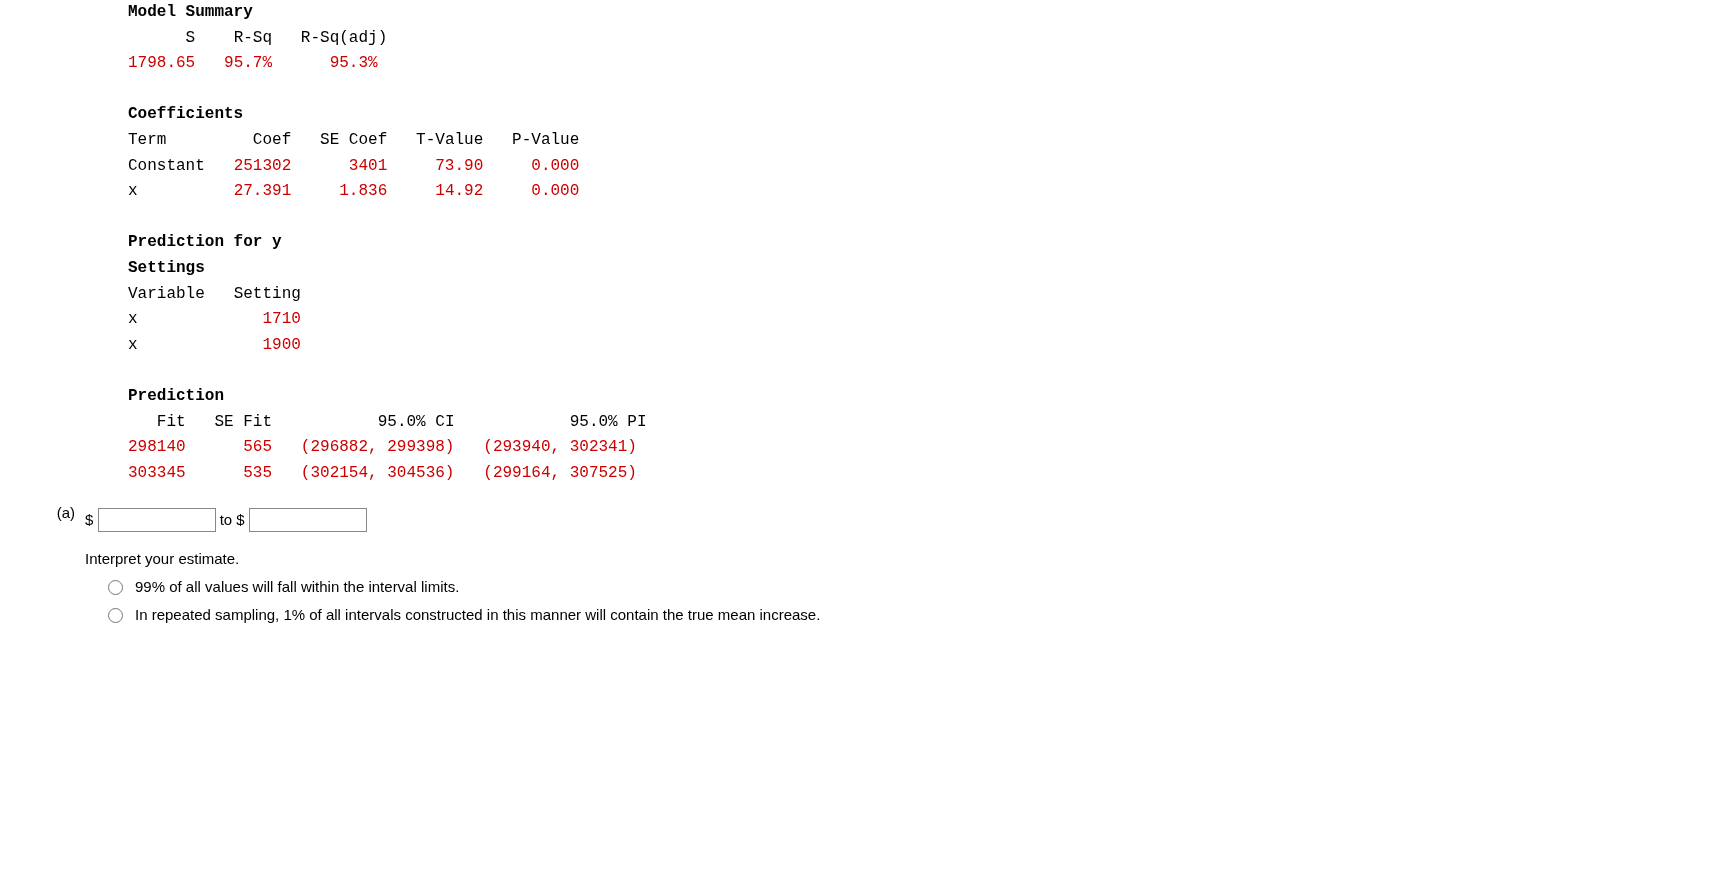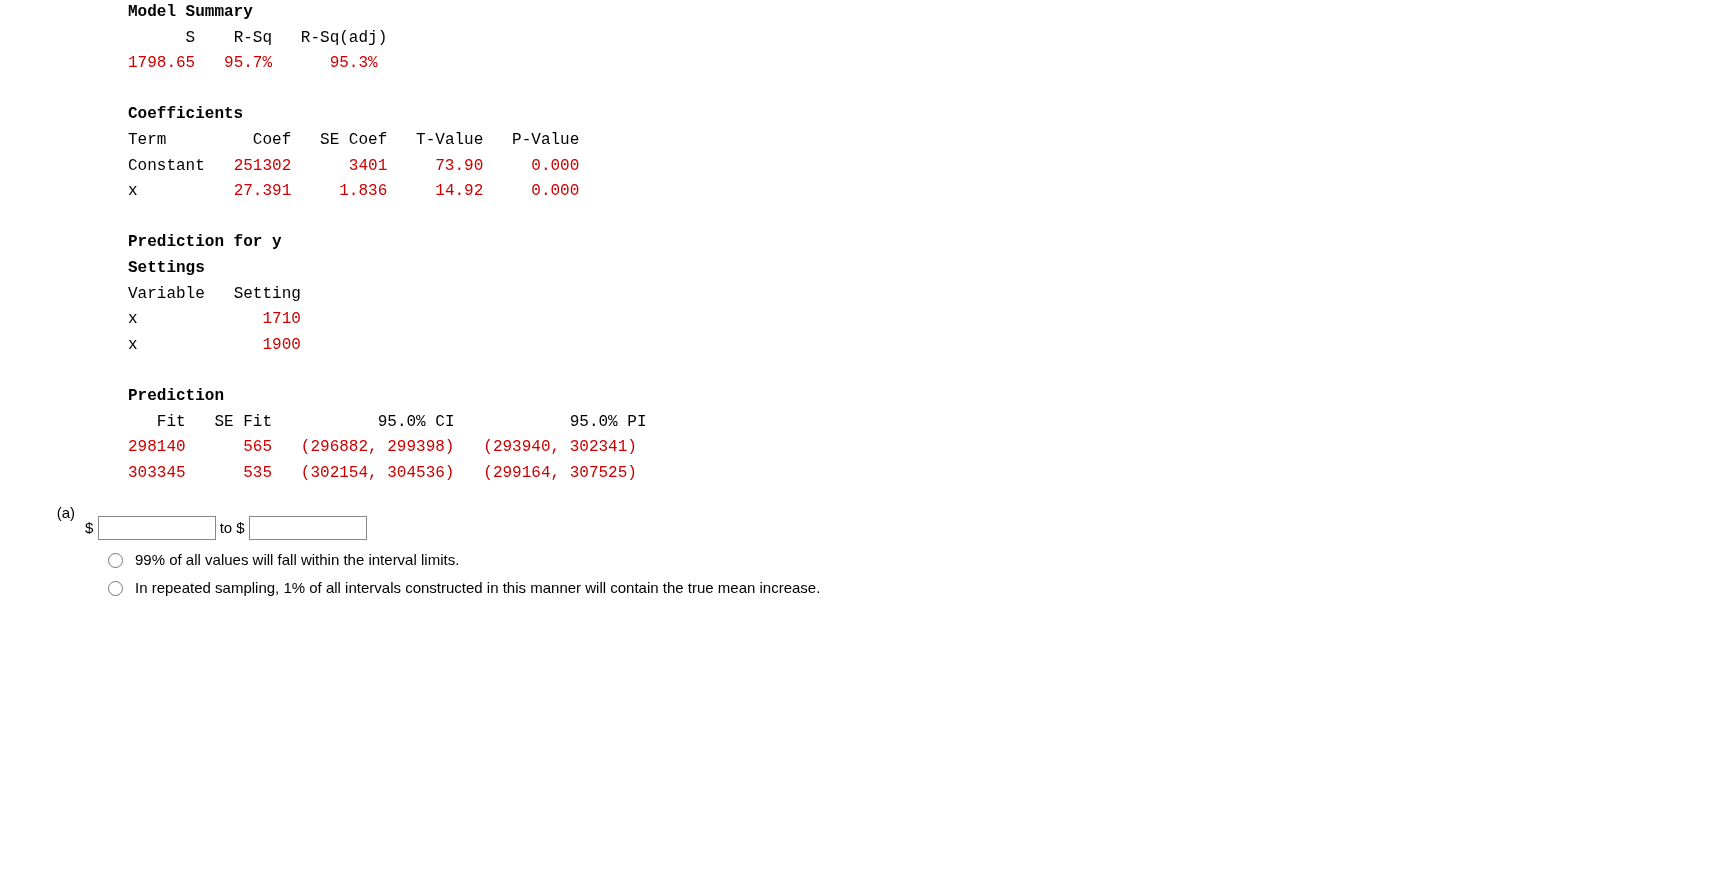--- a/index.html
+++ b/index.html
@@ -43,21 +43,21 @@
     text-align: right;
     padding-right: 10px;
   }
   .qbody {
     flex: 1;
   }
   .qtext {
     line-height: 1.4;
   }
   .ansline {
-    margin-top: 12px;
+    margin-top: 4px;
   }
   .ansline input[type="text"] {
     width: 110px;
     height: 20px;
     border: 1px solid #888;
     font-family: inherit;
     font-size: 14px;
     padding: 1px 3px;
     vertical-align: baseline;
   }
@@ -105,20 +105,21 @@
 
   <div class="qrow">
     <div class="qlabel">(a)</div>
     <div class="qbody">
       <div class="ansline">
         <span>$</span>
         <input type="text" style="">
         <span> to $</span>
         <input type="text" style="">
       </div>
+      <div class="interp">Interpret your estimate.</div>
       <div class="options">
         <label class="opt">
           <input type="radio" name="interp" style="">
           <span>99% of all values will fall within the interval limits.</span>
         </label>
         <label class="opt">
           <input type="radio" name="interp" style="">
           <span>In repeated sampling, 1% of all intervals constructed in this manner will contain the true mean increase.</span>
         </label>
       </div>

